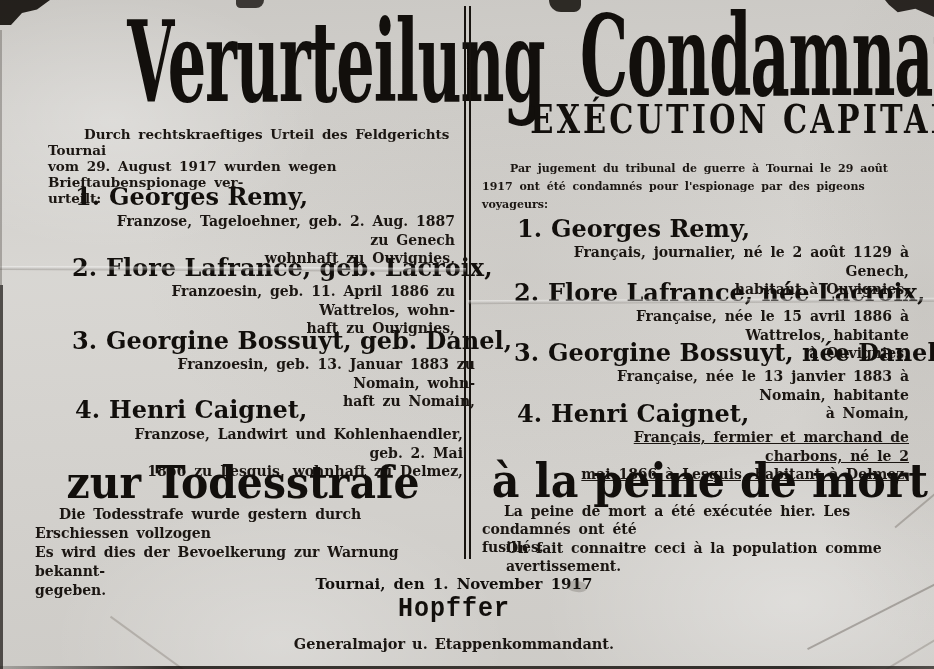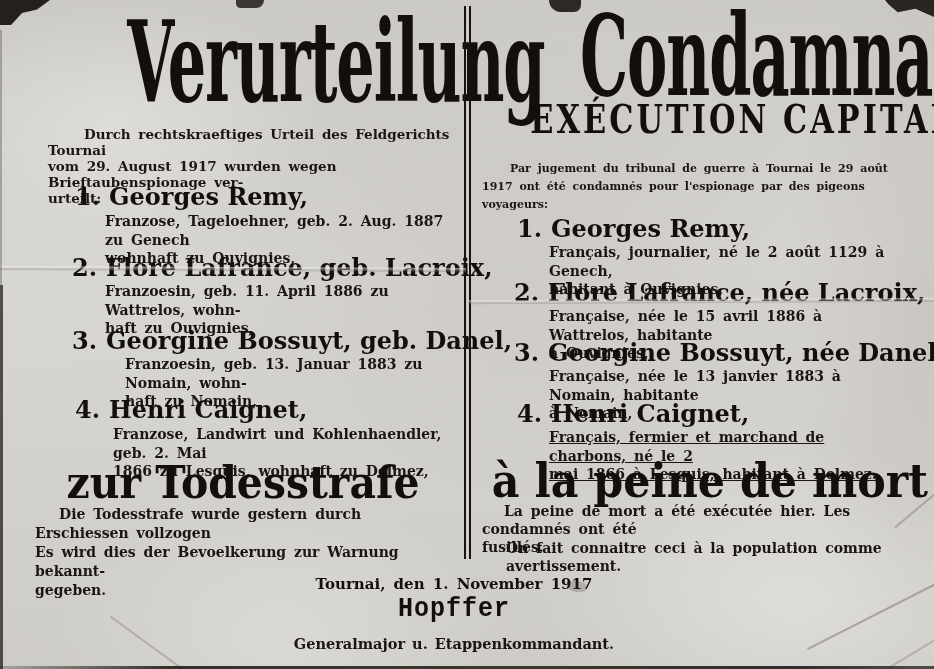--- a/index.html
+++ b/index.html
@@ -63,21 +63,21 @@
   .item-head {
     position: absolute;
     font-weight: bold; color: var(--ink-heavy);
     font-size: 24px; line-height: 1.05; white-space: nowrap;
   }
   .item-head .num { margin-right: 9px; }
   .item-details {
     position: absolute;
     font-weight: bold;
     font-size: 14px; line-height: 18.5px;
-    white-space: pre-line; word-spacing: 3px;
+    white-space: pre-line; word-spacing: 3px; text-align: right;
   }
   
   #l-h1 { top: 184px; left: 67px; } #l-d1 { top: 212px; left: 97px; width: 350px; }
   #l-h2 { top: 255px; left: 64px; } #l-d2 { top: 282px; left: 97px; width: 350px; }
   #l-h3 { top: 328px; left: 64px; } #l-d3 { top: 355px; left: 97px; width: 350px; margin-left: 20px; }
   #l-h4 { top: 397px; left: 67px; } #l-d4 { top: 425px; left: 97px; width: 350px; margin-left: 8px; }
   
   #r-h1 { top: 216px; left: 41px; } #r-d1 { top: 243px; left: 73px; width: 360px; }
   #r-h2 { top: 280px; left: 38px; } #r-d2 { top: 307px; left: 73px; width: 360px; }
   #r-h3 { top: 340px; left: 38px; } #r-d3 { top: 367px; left: 73px; width: 360px; }

